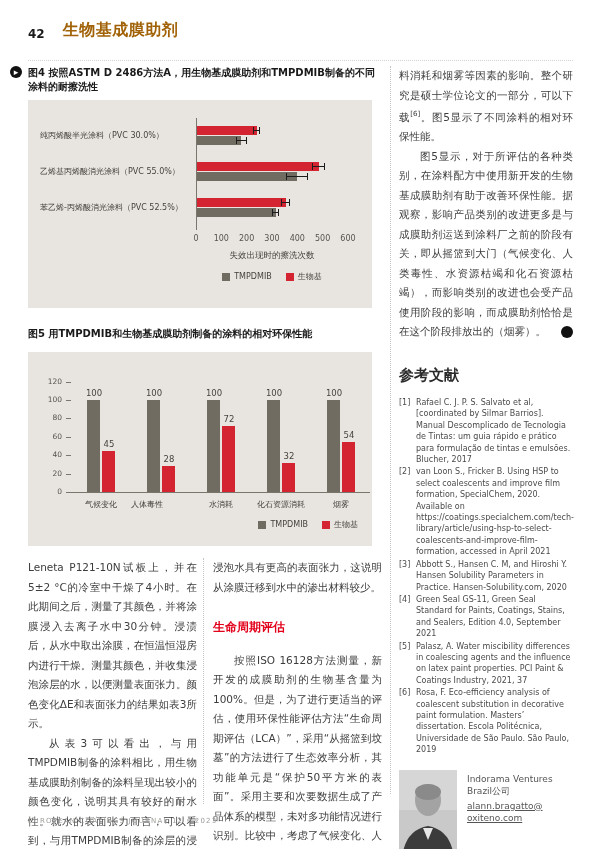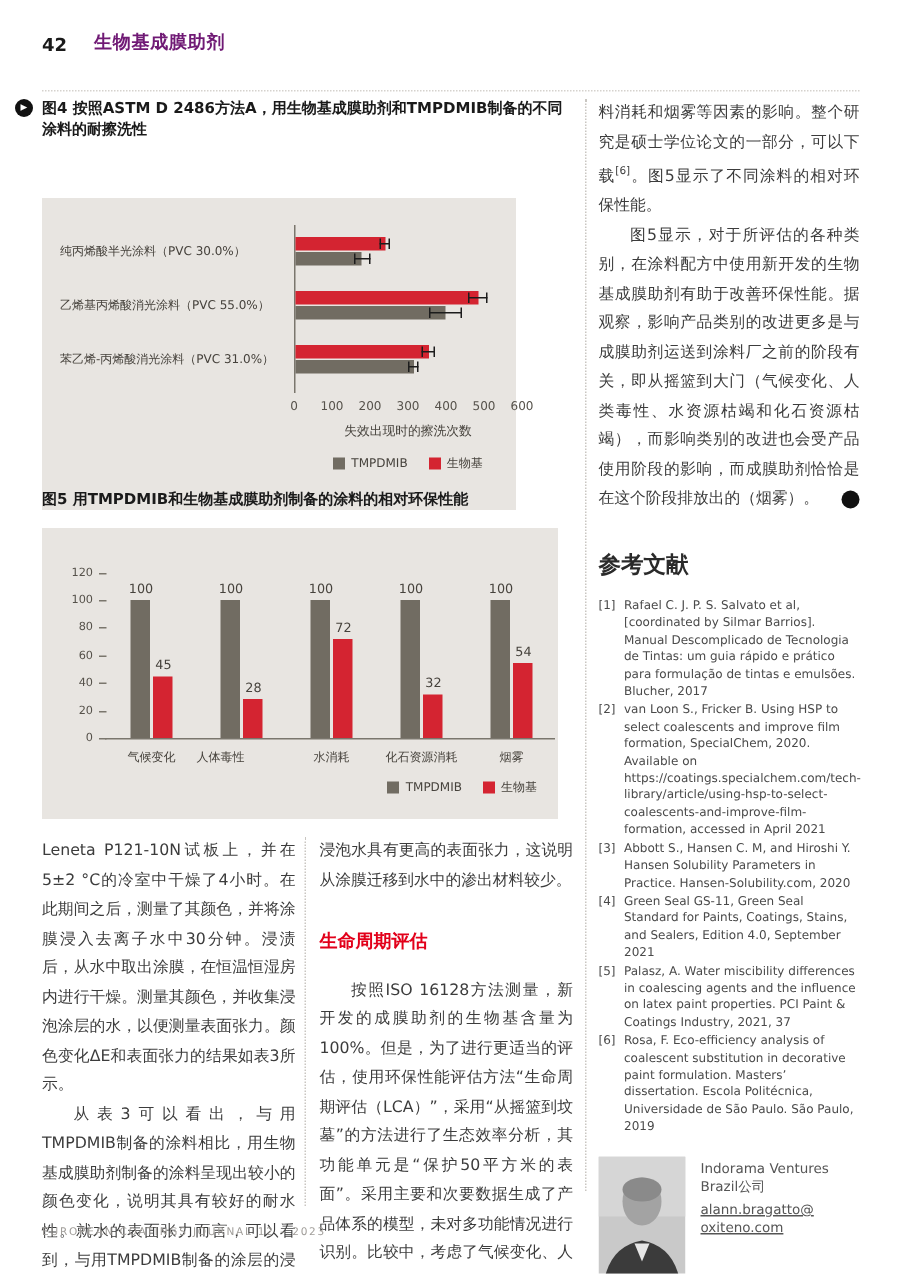--- a/index.html
+++ b/index.html
@@ -2,31 +2,31 @@
 <html><head>
 <meta charset="utf-8">
 <style>
   html,body{margin:0;padding:0;}
   body{width:600px;height:849px;position:relative;background:#ffffff;
        font-family:"DejaVu Sans",sans-serif;color:#3c3c3c;overflow:hidden;}
   .abs{position:absolute;}
   
   .hdr{top:20px;left:28px;display:flex;align-items:flex-end;gap:18px;}
   .pagenum{font-size:12px;font-weight:bold;color:#1a1a1a;}
-  .sectitle{font-size:12px;font-weight:bold;color:#701a75;letter-spacing:.5px;}
+  .sectitle{font-size:16px;font-weight:bold;color:#a16207;letter-spacing:.5px;}
   .hdr-rule{top:60px;left:28px;width:545px;border-top:1px dotted #d5d2cd;}
   
   .figcap{font-size:10px;font-weight:bold;color:#1a1a1a;line-height:13.5px;text-align:justify;}
   .cap4{top:66px;left:28px;width:347px;}
   .cap5{top:327px;left:28px;width:347px;}
   .marker{position:absolute;top:66px;left:10px;width:12px;height:12px;border-radius:50%;
           background:#111;color:#fff;font-size:9px;line-height:12px;text-align:center;}
   
   .panel{background:#e8e5e1;}
-  #chart4{top:100px;left:28px;width:316px;height:208px;margin-top:32px;}
+  #chart4{top:100px;left:28px;width:344px;height:208px;}
   #chart5{top:352px;left:28px;width:344px;height:194px;}
   .bar{position:absolute;}
   .cat-label{position:absolute;font-size:8px;color:#46423c;white-space:nowrap;}
   .tick{position:absolute;font-size:8px;color:#56524b;text-align:center;}
   .ytick{position:absolute;font-size:7.5px;color:#56524b;text-align:right;}
   .axis{position:absolute;background:#7a766d;}
   .xlabel{position:absolute;font-size:8.5px;color:#46423c;text-align:center;}
   .legend{position:absolute;display:flex;gap:14px;align-items:center;justify-content:center;}
   .legend .li{display:flex;align-items:center;gap:4px;font-size:8px;color:#46423c;}
   .legend .sw{width:8px;height:8px;display:inline-block;}
@@ -85,21 +85,21 @@
     <div class="err" style="left: 217.907px; top: 37px; width: 1px; height: 7px; position: absolute;"></div>
     <div class="cat-label" style="left: 12px; top: 66px; position: absolute;">乙烯基丙烯酸消光涂料（PVC 55.0%）</div>
     <div class="bar" style="left: 169px; top: 62px; width: 121.6px; height: 9px; background: rgb(212, 36, 49); position: absolute;"></div>
     <div class="err" style="left: 284.267px; top: 66px; width: 12.6667px; height: 1px; position: absolute;"></div>
     <div class="err" style="left: 284.267px; top: 63px; width: 1px; height: 7px; position: absolute;"></div>
     <div class="err" style="left: 295.933px; top: 63px; width: 1px; height: 7px; position: absolute;"></div>
     <div class="bar" style="left: 169px; top: 72px; width: 100.067px; height: 9px; background: rgb(113, 108, 98); position: absolute;"></div>
     <div class="err" style="left: 257.667px; top: 76px; width: 22.8px; height: 1px; position: absolute;"></div>
     <div class="err" style="left: 257.667px; top: 73px; width: 1px; height: 7px; position: absolute;"></div>
     <div class="err" style="left: 279.467px; top: 73px; width: 1px; height: 7px; position: absolute;"></div>
-    <div class="cat-label" style="left: 12px; top: 102px; position: absolute;">苯乙烯-丙烯酸消光涂料（PVC 31.0%）</div>
+    <div class="cat-label" style="left: 12px; top: 102px; position: absolute;">苯乙烯-丙烯酸消光涂料（PVC 52.5%）</div>
     <div class="bar" style="left: 169px; top: 98px; width: 88.6667px; height: 9px; background: rgb(212, 36, 49); position: absolute;"></div>
     <div class="err" style="left: 253.107px; top: 102px; width: 9.12px; height: 1px; position: absolute;"></div>
     <div class="err" style="left: 253.107px; top: 99px; width: 1px; height: 7px; position: absolute;"></div>
     <div class="err" style="left: 261.227px; top: 99px; width: 1px; height: 7px; position: absolute;"></div>
     <div class="bar" style="left: 169px; top: 108px; width: 78.5333px; height: 9px; background: rgb(113, 108, 98); position: absolute;"></div>
     <div class="err" style="left: 244.493px; top: 112px; width: 6.08px; height: 1px; position: absolute;"></div>
     <div class="err" style="left: 244.493px; top: 109px; width: 1px; height: 7px; position: absolute;"></div>
     <div class="err" style="left: 249.573px; top: 109px; width: 1px; height: 7px; position: absolute;"></div>
     <div class="tick" style="left: 156px; top: 134px; width: 24px; position: absolute;">0</div>
     <div class="tick" style="left: 181.333px; top: 134px; width: 24px; position: absolute;">100</div>

